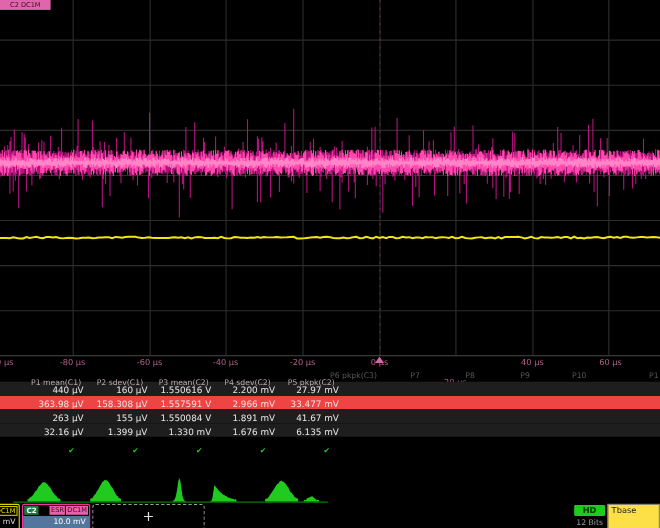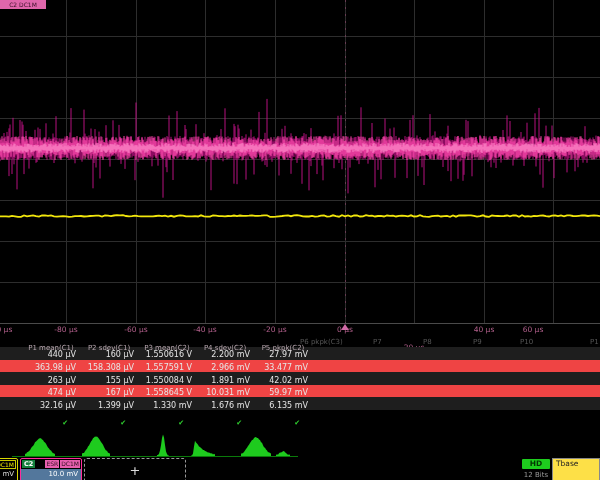--- a/index.html
+++ b/index.html
@@ -109,31 +109,30 @@
 
   <div class="time-axis" id="time-axis">
       <span class="t-label" style="left: 2px;">00 µs</span>
       <span class="t-label" style="left: 66px;">-80 µs</span>
       <span class="t-label" style="left: 136px;">-60 µs</span>
       <span class="t-label" style="left: 205px;">-40 µs</span>
       <span class="t-label" style="left: 275px;">-20 µs</span>
       <span class="t-label" style="left: 345px;">0 µs</span>
       <span class="t-label" style="left: 414px; margin-top: 18px;">20 µs</span>
       <span class="t-label" style="left: 484px;">40 µs</span>
-      <span class="t-label" style="left: 533px;">60 µs</span>
+      <span class="t-label" style="left: 555px;">60 µs</span>
       <span class="trig-marker" style="left: 345px;"></span>
     </div>
 
   <div class="mtable">
     <div class="mhead" id="mhead"><span class="mh">P1 mean(C1)</span><span class="mh">P2 sdev(C1)</span><span class="mh">P3 mean(C2)</span><span class="mh">P4 sdev(C2)</span><span class="mh">P5 pkpk(C2)</span><span class="mh-dim" style="left: 300px;">P6 pkpk(C3)</span><span class="mh-dim" style="left: 373px;">P7</span><span class="mh-dim" style="left: 423px;">P8</span><span class="mh-dim" style="left: 473px;">P9</span><span class="mh-dim" style="left: 520px;">P10</span><span class="mh-dim" style="left: 590px;">P1</span></div>
     <div id="mrows">
         <div class="mrow odd"><span class="mc">440 µV</span><span class="mc">160 µV</span><span class="mc">1.550616 V</span><span class="mc">2.200 mV</span><span class="mc">27.97 mV</span></div>
         <div class="mrow even"><span class="mc">363.98 µV</span><span class="mc">158.308 µV</span><span class="mc">1.557591 V</span><span class="mc">2.966 mV</span><span class="mc">33.477 mV</span></div>
-        <div class="mrow odd"><span class="mc">263 µV</span><span class="mc">155 µV</span><span class="mc">1.550084 V</span><span class="mc">1.891 mV</span><span class="mc">42.02 mV</span></div>
-        <div class="mrow even"><span class="mc">474 µV</span><span class="mc">167 µV</span><span class="mc">1.558645 V</span><span class="mc">10.031 mV</span><span class="mc">59.97 mV</span></div>
+        <div class="mrow odd"><span class="mc">263 µV</span><span class="mc">155 µV</span><span class="mc">1.550084 V</span><span class="mc">1.891 mV</span><span class="mc">41.67 mV</span></div>
         <div class="mrow odd"><span class="mc">32.16 µV</span><span class="mc">1.399 µV</span><span class="mc">1.330 mV</span><span class="mc">1.676 mV</span><span class="mc">6.135 mV</span></div>
       </div>
     <div class="mstatus" id="mstatus"><span class="mchk" style="color: rgb(46, 204, 46);">✔</span><span class="mchk" style="color: rgb(46, 204, 46);">✔</span><span class="mchk" style="color: rgb(46, 204, 46);">✔</span><span class="mchk" style="color: rgb(46, 204, 46);">✔</span><span class="mchk" style="color: rgb(46, 204, 46);">✔</span></div>
   </div>
 
   <svg id="histicon-svg" width="600" height="26">
       <line x1="12" y1="24.5" x2="298" y2="24.5" stroke="#0a7a0a" stroke-width="1"></line>
       <polygon points="25.0,24 25.0,21.6 26.0,21.9 27.0,20.3 28.0,20.1 29.0,18.9 30.0,18.2 31.0,16.3 32.0,14.7 33.0,14.1 34.0,12.6 35.0,10.3 36.0,9.5 37.0,8.6 38.0,7.4 39.0,6.4 40.0,6.3 41.0,6.3 42.0,7.5 43.0,7.9 44.0,9.7 45.0,10.6 46.0,11.8 47.0,13.7 48.0,15.4 49.0,16.6 50.0,18.0 51.0,18.6 52.0,20.0 53.0,21.2 54.0,21.2 55.0,22.3 55.0,24" fill="#1ecb1e"></polygon>
       <polygon points="82.0,24 82.0,21.6 83.0,20.9 84.0,20.9 85.0,19.2 86.0,17.7 87.0,16.8 88.0,14.5 89.0,13.4 90.0,11.6 91.0,9.6 92.0,8.3 93.0,6.2 94.0,5.4 95.0,4.4 96.0,4.7 97.0,4.6 98.0,5.6 99.0,6.7 100.0,8.3 101.0,10.1 102.0,11.3 103.0,12.8 104.0,14.9 105.0,16.9 106.0,18.5 107.0,18.8 108.0,20.8 109.0,21.0 110.0,21.7 110.0,24" fill="#1ecb1e"></polygon>
       <polygon points="157.0,24 157.0,22.9 158.0,23.0 159.0,21.7 160.0,18.5 161.0,13.3 162.0,6.0 163.0,2.4 164.0,5.6 165.0,13.0 166.0,19.4 167.0,22.1 168.0,23.5 169.0,23.5 169.0,24" fill="#1ecb1e"></polygon>

